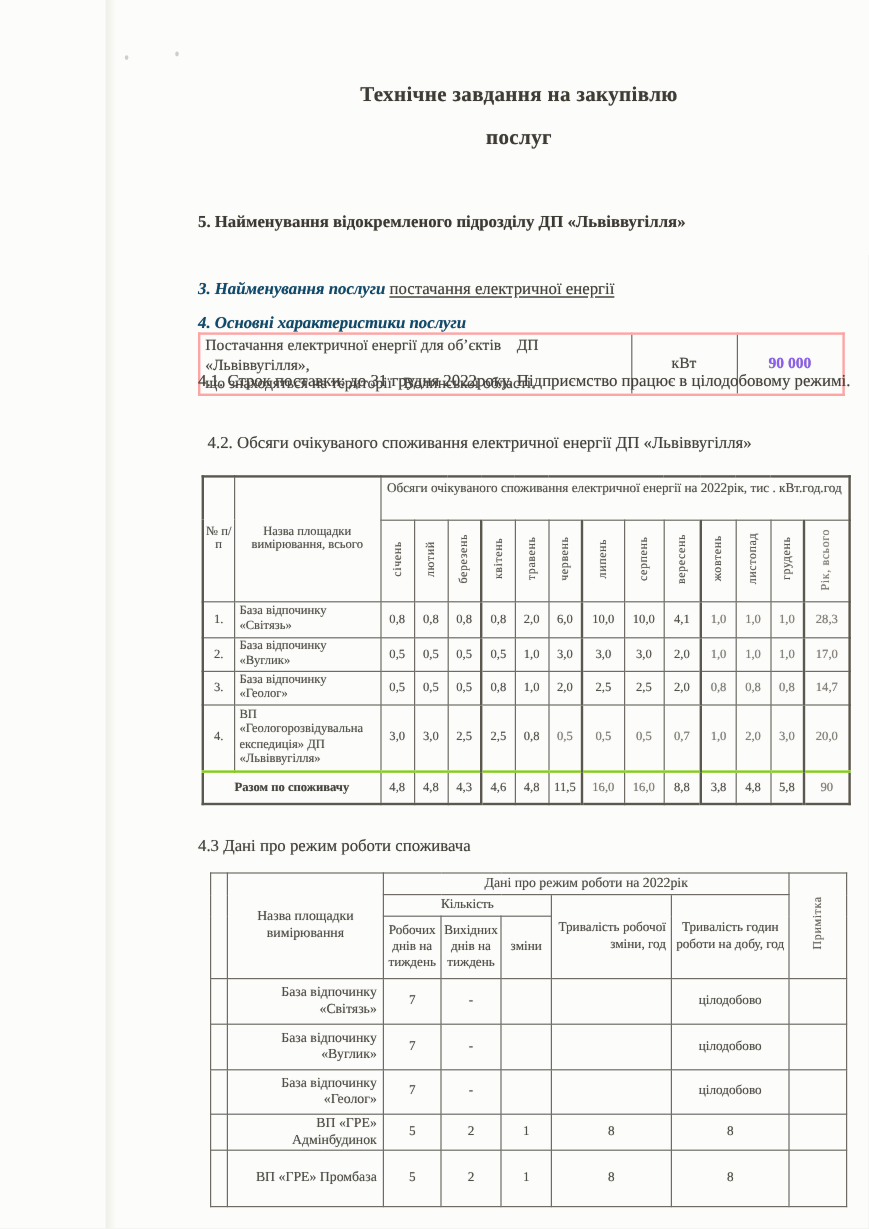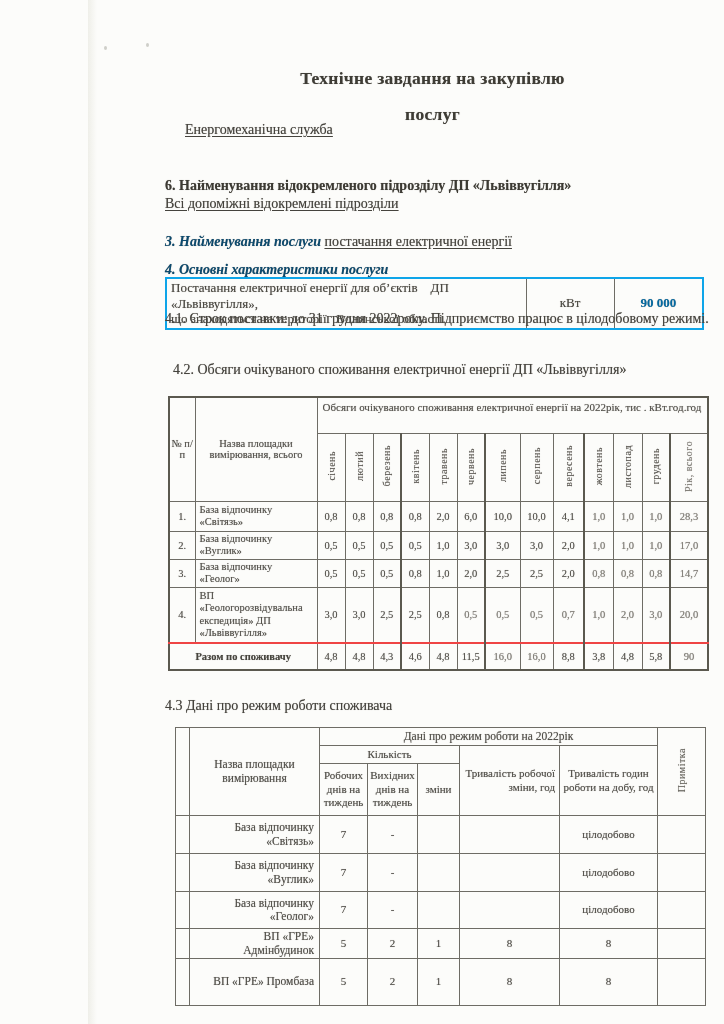--- a/index.html
+++ b/index.html
@@ -22,36 +22,36 @@
   .b{font-weight:bold;color:#3c3a33;}
   .bi{font-weight:bold;font-style:italic;color:#0c4a6e;}
   .ul{text-decoration:underline;text-underline-offset:2px;}
   .ind{padding-left:20px;}
 
   table{border-collapse:collapse;table-layout:fixed;}
   td{border:1px solid #6e6c65;overflow:hidden;}
 
   
   .chartbl{position:absolute;top:277px;left:0;width:537px;font-size:13px;color:#4b4942;}
-  .chartbl table{width:537px;border:2px solid #0ea5e9;}
+  .chartbl table{width:537px;border:2px solid #fca5a5;}
   .chartbl td{vertical-align:middle;}
   .chartbl .desc{padding:1px 4px;line-height:15.5px;white-space:pre-wrap;}
   .chartbl .unit{text-align:center;}
-  .chartbl .val{text-align:center;font-weight:bold;color:#0369a1;}
+  .chartbl .val{text-align:center;font-weight:bold;color:#8b5cf6;}
 
   
   .ctbl{position:absolute;top:396px;left:3px;}
   .ctbl table{width:539px;border:2px solid #5b594f;color:#55534d;}
   .ctbl td{font-size:10.5px;text-align:center;vertical-align:middle;padding:0;}
   .ctbl .sp{ text-align:left;font-size:11px;padding:2px 5px;line-height:15px;vertical-align:top;}
   .ctbl .num{font-size:10.5px;}
   .ctbl .name{text-align:left;padding:1px 2px 1px 4px;font-size:10.5px;line-height:12.5px;}
   .ctbl .thick{border-left:2px solid #5b594f;}
   .ctbl .lt{color:#84817a;}
-  .ctbl .totrow td{border-top:2px solid #ef4444;font-size:10.5px;}
+  .ctbl .totrow td{border-top:2px solid #84cc16;font-size:10.5px;}
   .ctbl .totlbl{font-weight:bold;color:#47453e;}
   .vtext{display:inline-block;writing-mode:vertical-rl;transform:rotate(180deg);
     white-space:nowrap;font-size:10px;letter-spacing:.5px;color:#5c5953;}
   .vwrap{white-space:normal;height:56px;line-height:12px;}
 
   
   .rtbl{position:absolute;top:727px;left:10px;}
   .rtbl table{width:530px;border:1.5px solid #5b594f;color:#52504a;}
   .rtbl td{font-size:11px;text-align:center;vertical-align:middle;padding:1px 2px;line-height:13.5px;}
   .rtbl .hname{font-size:11.5px;}
@@ -71,26 +71,24 @@
   <div class="speck" style="left:146px;top:43px;"></div>
 
   <div class="content">
 
     <div class="title">
       <div>Технічне завдання на закупівлю</div>
       <div>послуг</div>
     </div>
 
     <div class="blk" style="top:121px;">
-      <div class="ul ind">Енергомеханічна служба</div>
     </div>
 
     <div class="blk" style="top:177px;">
-      <div class="b">6. Найменування відокремленого підрозділу ДП «Львіввугілля»</div>
-      <div class="ul">Всі допоміжні відокремлені підрозділи</div>
+      <div class="b">5. Найменування відокремленого підрозділу ДП «Львіввугілля»</div>
     </div>
 
     <div class="blk" style="top:233px;">
       <span class="bi">3. Найменування послуги</span>
       <span class="ul">постачання електричної енергії</span>
     </div>
 
     <div class="blk bi" style="top:261px;">4. Основні характеристики послуги</div>
 
     <div class="chartbl">

